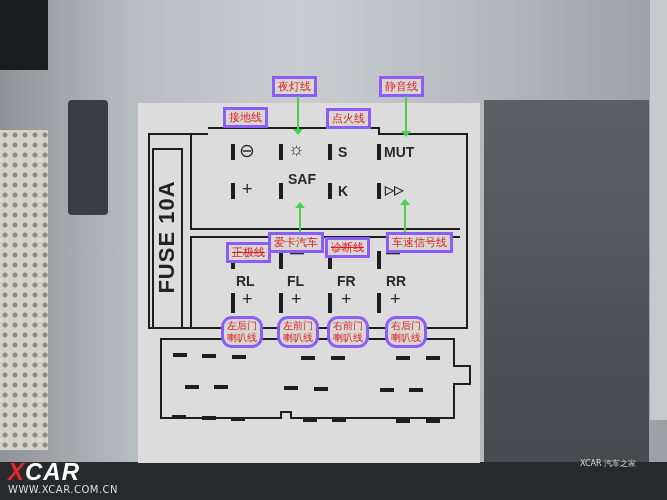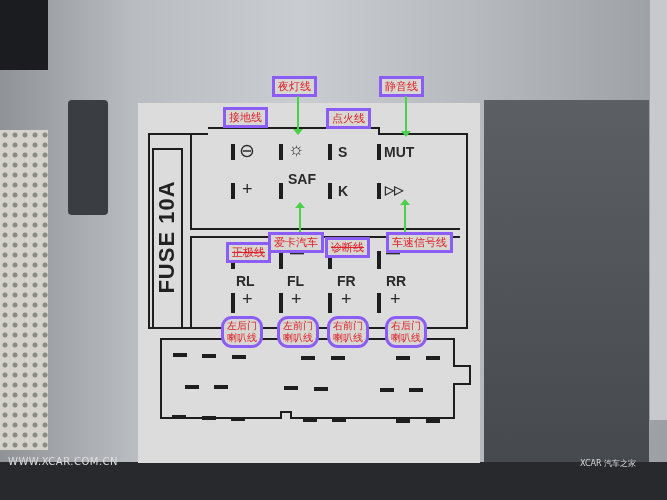--- a/index.html
+++ b/index.html
@@ -171,17 +171,18 @@
 <div class="tag tag2" style="left:327px;top:316px;">
   <div>右前门</div>
   <div>喇叭线</div>
 </div>
 <div class="tag tag2" style="left:385px;top:316px;">
   <div>右后门</div>
   <div>喇叭线</div>
 </div>
 
 <div id="xcar" class="abs">
+  <div class="big"><span class="x">X</span><span>CAR</span></div>
   <div class="small">WWW.XCAR.COM.CN</div>
 </div>
 <div id="wm-right" class="abs">
   <div class="small">XCAR 汽车之家</div>
 </div>
 
 </body></html>

